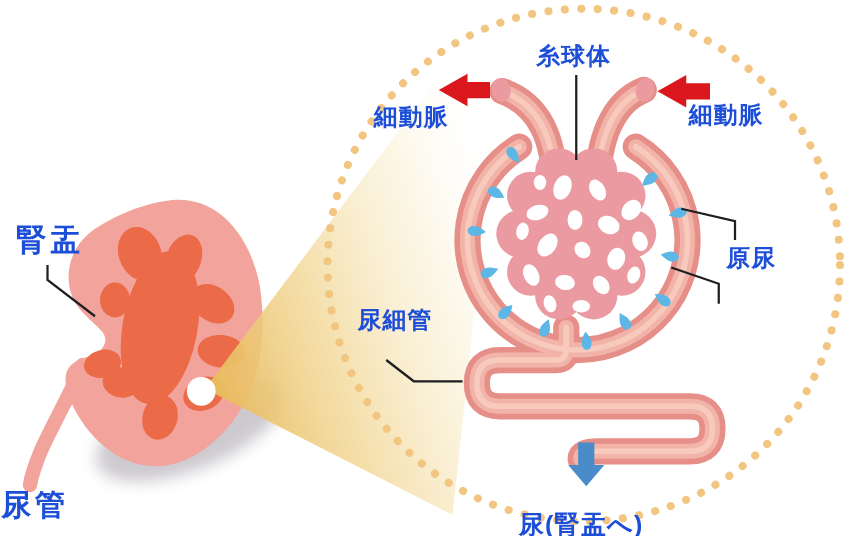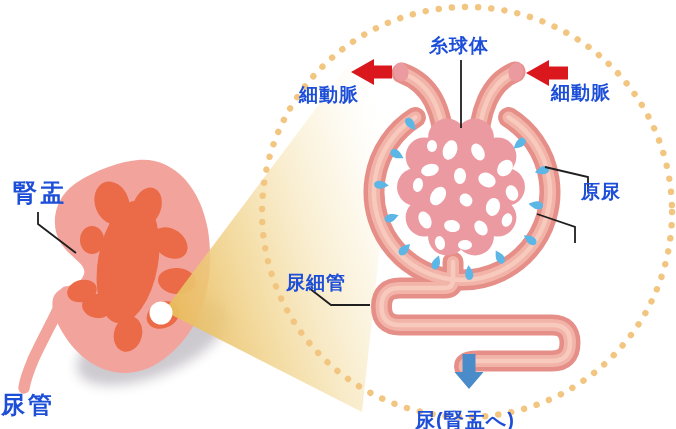--- a/index.html
+++ b/index.html
@@ -152,17 +152,17 @@
     <polyline points="537,214 575,227 575,243"></polyline>
     <polyline points="309,288 331,305 370,305"></polyline>
   </g>
 </svg>
 
 <div class="lbl big" style="left:13px;top:181px;">腎盂</div>
 <div class="lbl big" style="left:1px;top:393px;">尿管</div>
 <div class="lbl" style="left:429px;top:36px;">糸球体</div>
 <div class="lbl" style="left:299px;top:85px;">細動脈</div>
 <div class="lbl" style="left:551px;top:83px;">細動脈</div>
-<div class="lbl" style="left:581px;top:182px;">原尿</div>
-<div class="lbl" style="left:286px;top:273px;text-align:center;">尿細管</div>
+<div class="lbl" style="left:581px;top:198px;">原尿</div>
+<div class="lbl" style="left:286px;top:247px;text-align:center;">尿細管</div>
 <div class="lbl" style="left:415px;top:410px;font-size:20px;">尿(腎盂へ)</div>
 
 </div>
 
 </body></html>

